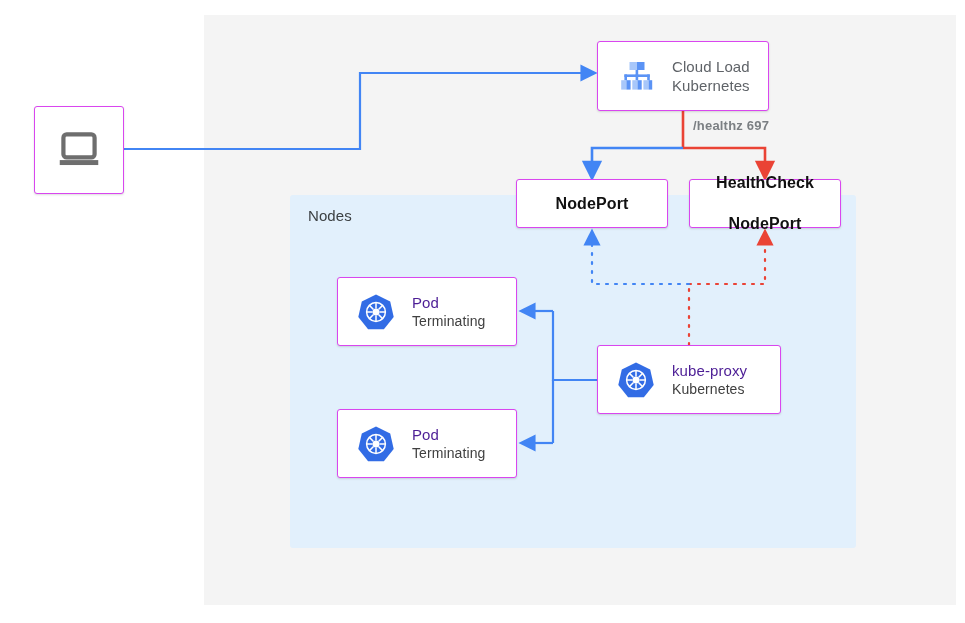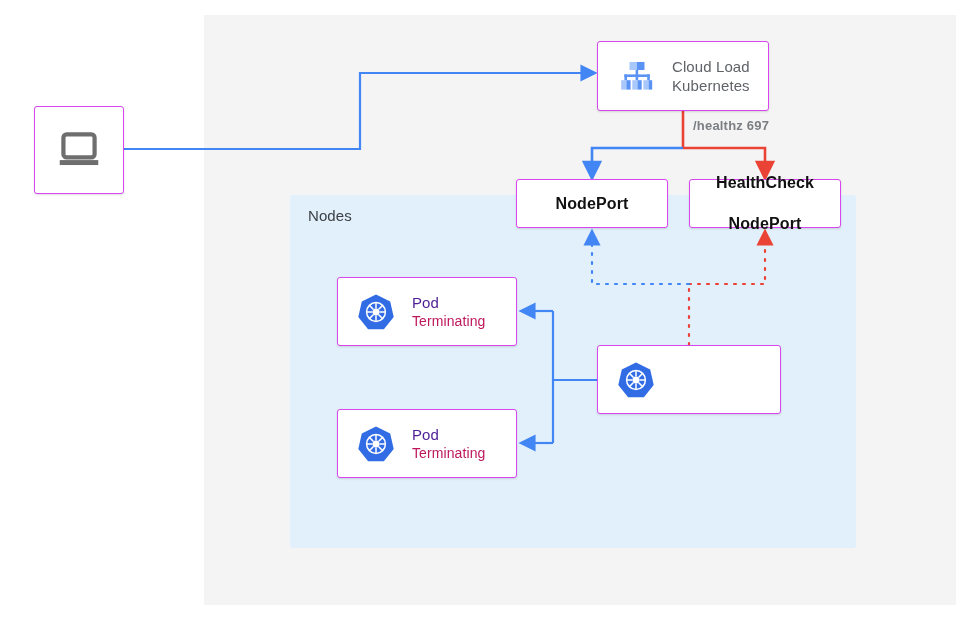--- a/index.html
+++ b/index.html
@@ -25,21 +25,21 @@
         border-radius:3px;box-sizing:border-box;
         box-shadow:0 1px 2px rgba(60,64,67,.18);}
   .card.plain{display:flex;align-items:center;justify-content:center;
               text-align:center;}
   .card.withicon{display:flex;align-items:center;padding-left:16px;}
 
   .ttl-bold{font-size:16px;font-weight:bold;color:#111111;line-height:1.25;
             letter-spacing:.1px;}
   .lbl-main{font-size:15px;color:#4c1d95;line-height:1.3;letter-spacing:.1px;}
   .lbl-main.gray{color:#5f6368;}
-  .lbl-sub{font-size:14px;color:#be185d;line-height:1.3;letter-spacing:.1px;}
+  .lbl-sub{font-size:14px;color:#404040;line-height:1.3;letter-spacing:.1px;}
   .txtcol{display:flex;flex-direction:column;justify-content:center;}
 
   .icon-slot{width:44px;height:44px;flex:0 0 44px;margin-right:14px;
              display:flex;align-items:center;justify-content:center;}
 
   
   #card-client{left:34px;top:106px;width:90px;height:88px;}
   #card-clb{left:597px;top:41px;width:172px;height:70px;}
   #card-nodeport{left:516px;top:179px;width:152px;height:49px;}
   #card-hcnodeport{left:689px;top:179px;width:152px;height:49px;}
@@ -191,15 +191,19 @@
           <line x1="20" y1="23.5" x2="20" y2="29.4"></line>
           <line x1="10.6" y1="20" x2="16.5" y2="20"></line>
           <line x1="23.5" y1="20" x2="29.4" y2="20"></line>
           <line x1="13.4" y1="13.4" x2="17.5" y2="17.5"></line>
           <line x1="22.5" y1="22.5" x2="26.6" y2="26.6"></line>
           <line x1="26.6" y1="13.4" x2="22.5" y2="17.5"></line>
           <line x1="17.5" y1="22.5" x2="13.4" y2="26.6"></line>
         </g>
       </svg>
     </span>
+    <span class="txtcol">
+      <span class="lbl-main">kube-proxy</span>
+      <span class="lbl-sub">Kubernetes</span>
+    </span>
   </div>
 
 </div>
 
 </body></html>

